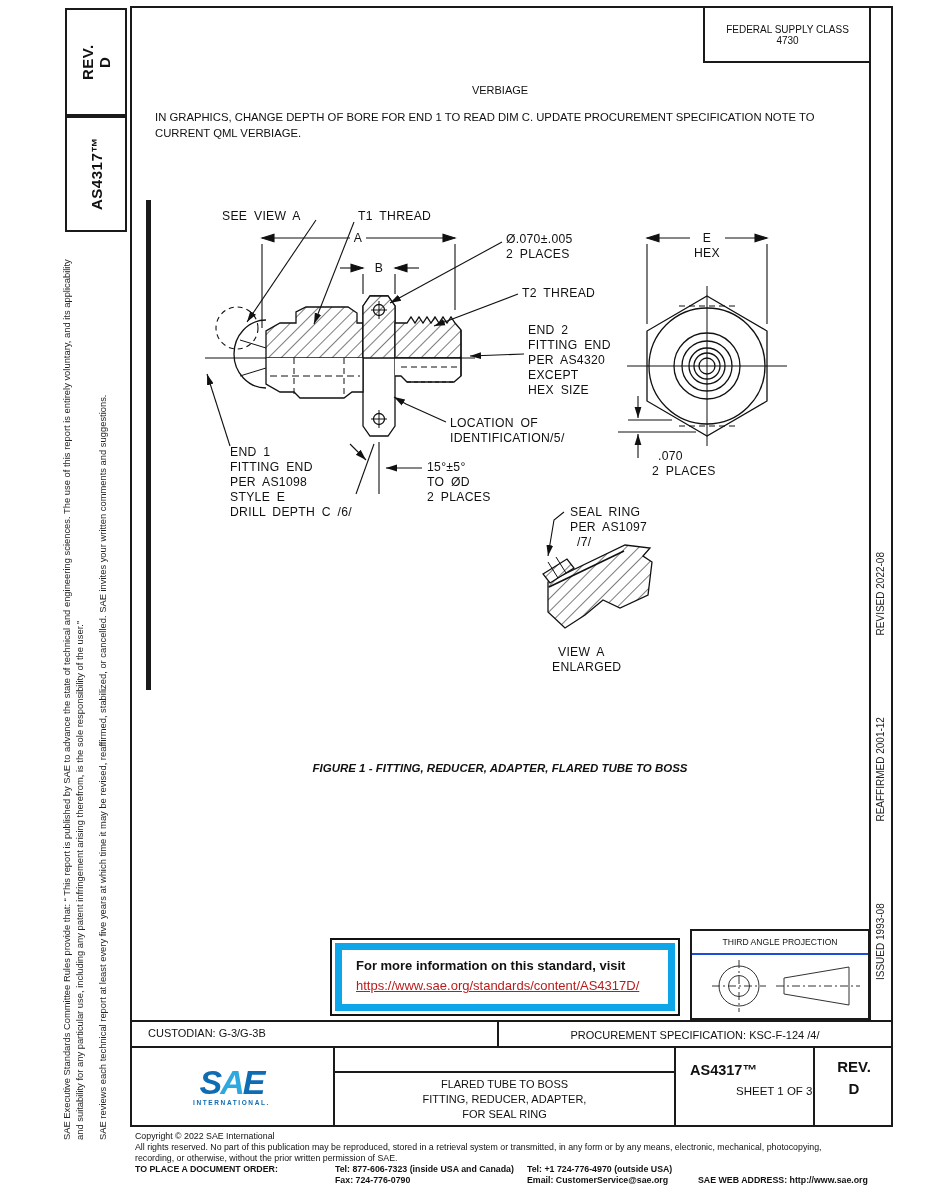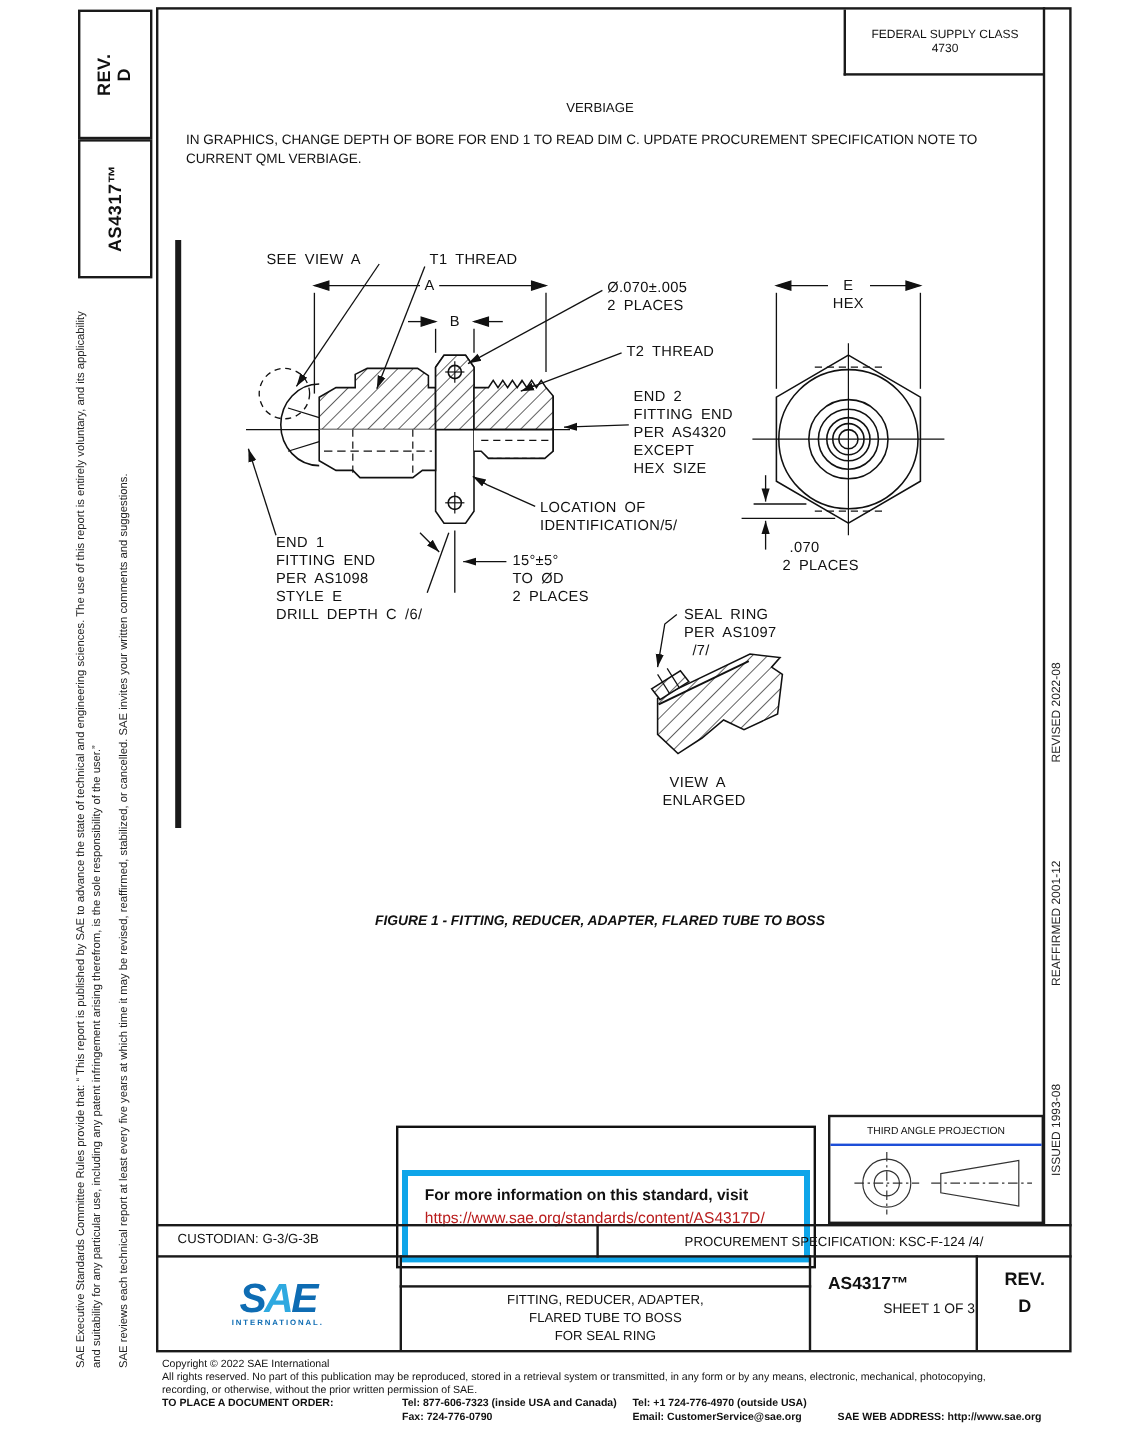--- a/index.html
+++ b/index.html
@@ -16,21 +16,21 @@
   .rightcol{position:absolute;transform:rotate(-90deg);transform-origin:0 0;
             font-size:10px;display:flex;justify-content:space-between;color:#222;}
   .cad{font-family:"Liberation Sans",sans-serif;font-size:12.2px;letter-spacing:.3px;
        word-spacing:3px;fill:#111;}
   .cadm{text-anchor:middle;}
   .small{font-size:10px;text-align:right;}
   .copy{font-size:8.8px;line-height:11px;}
   .b{font-weight:bold;}
   a.stdlink{color:#b91c1c;text-decoration:underline;font-size:13px;}
   .infoOuter{border:2px solid #111;padding:3px;}
-  .infoInner{border:5px solid #0ea5e9;padding:8px 14px 23px 14px;margin-top:32px;}
+  .infoInner{border:7px solid #0ea5e9;padding:8px 14px 10px 14px;}
 </style>
 </head>
 <body>
 
 <div id="page">
 
   <div class="box vtab" style="left:65px;top:8px;width:62px;height:108px;">
     <span>REV.
 D</span>
   </div>
@@ -245,22 +245,22 @@
   <div class="line" style="left:333px;top:1071px;width:343px;height:2px;"></div>
 
   <div class="abs" style="left:130px;top:1048px;width:203px;height:77px;display:flex;flex-direction:column;align-items:center;justify-content:center;">
     <div style="font-size:34px;font-weight:900;font-style:italic;letter-spacing:-2px;line-height:30px;">
       <span style="color:#0e6cb3;">S</span><span style="color:#2ea9e0;">A</span><span style="color:#0e6cb3;">E</span>
     </div>
     <div style="font-size:6.5px;font-weight:bold;letter-spacing:1.6px;color:#1requ370b8;color:#0e6cb3;margin-top:2px;">INTERNATIONAL.</div>
   </div>
 
   <div class="abs" style="left:335px;top:1077px;width:339px;text-align:center;font-size:11px;line-height:15px;">
+    <div>FLARED TUBE TO BOSS</div>
     <div>FITTING, REDUCER, ADAPTER,</div>
-    <div>FLARED TUBE TO BOSS</div>
     <div>FOR SEAL RING</div>
   </div>
   <div class="abs" style="left:690px;top:1062px;font-weight:bold;font-size:14.5px;">AS4317™</div>
   <div class="abs" style="left:712px;top:1085px;font-size:11.5px;margin-left:24px;">SHEET 1 OF 3</div>
   <div class="abs" style="left:815px;top:1058px;width:78px;text-align:center;font-weight:bold;font-size:15px;">REV.</div>
   <div class="abs" style="left:815px;top:1080px;width:78px;text-align:center;font-weight:bold;font-size:15px;">D</div>
 
   <div class="abs copy" style="left:135px;top:1131px;">Copyright © 2022 SAE International</div>
   <div class="abs copy" style="left:135px;top:1142px;">All rights reserved. No part of this publication may be reproduced, stored in a retrieval system or transmitted, in any form or by any means, electronic, mechanical, photocopying,</div>
   <div class="abs copy" style="left:135px;top:1153px;">recording, or otherwise, without the prior written permission of SAE.</div>

